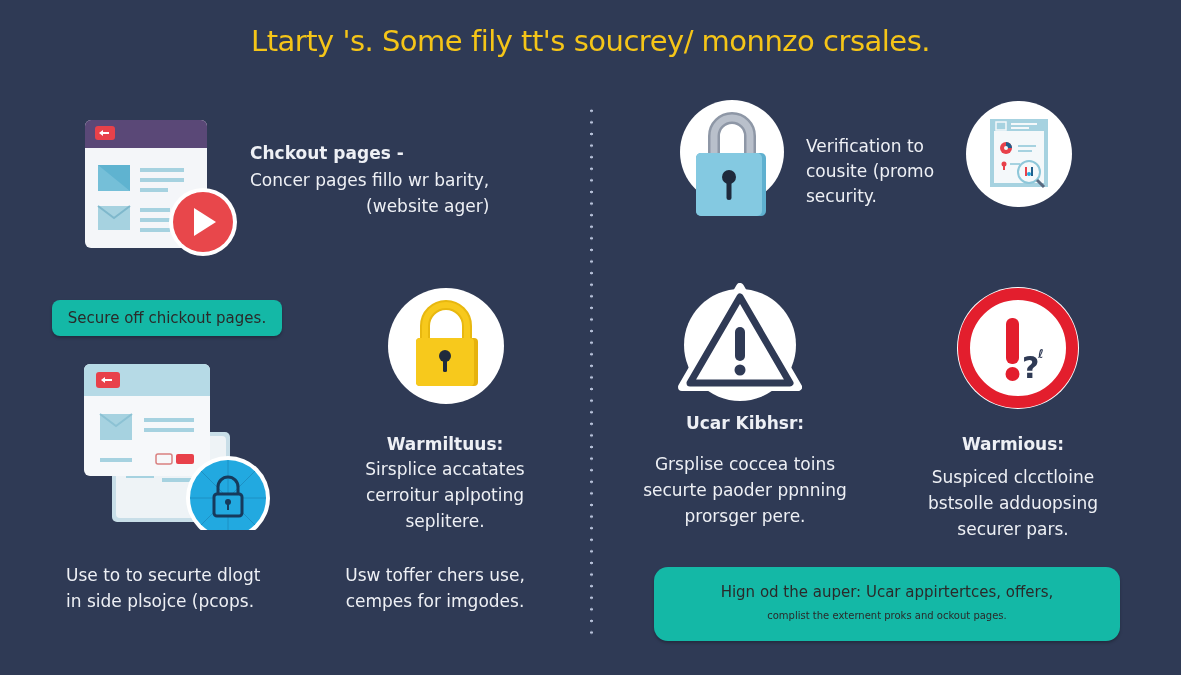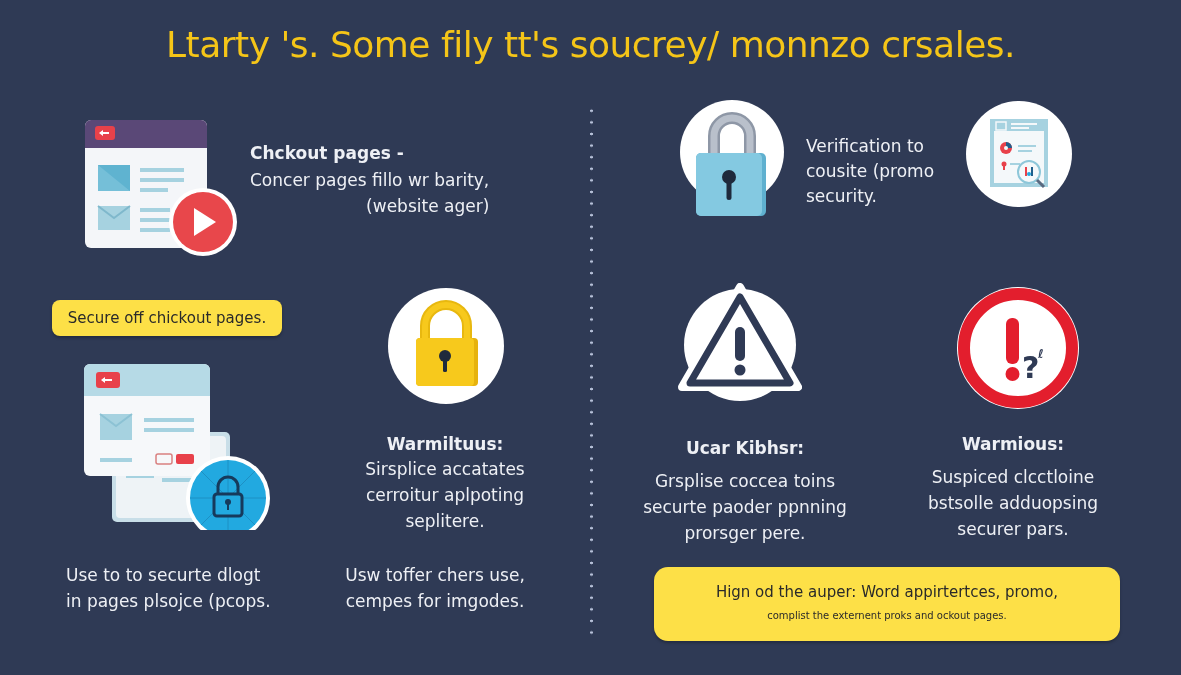--- a/index.html
+++ b/index.html
@@ -7,36 +7,36 @@
   body {
     background: #2f3a55;
     font-family: "DejaVu Sans", "Liberation Sans", sans-serif;
     color: #eef0f5;
     position: relative;
   }
   .abs { position: absolute; }
 
   .title {
     left: 0; top: 24px; width: 1181px; text-align: center;
-    color: #f5c518; font-size: 36px; letter-spacing: -0.5px; white-space: nowrap;
+    color: #f5c518; font-size: 29px; letter-spacing: -0.5px; white-space: nowrap;
   }
 
   .divider {
     left: 590px; top: 105px; height: 530px; width: 3px;
     background-image: radial-gradient(circle, #b7c1d9 1.1px, transparent 1.6px);
     background-size: 3px 11.6px;
     background-repeat: repeat-y;
   }
   .heading { font-weight: bold; font-size: 17px; margin-top: 6px; }
   .body-text { font-size: 17px; line-height: 26px; }
 
   .center { text-align: center; }
 
   .pill {
-    background: #fde047; color: #2a2a2a; border-radius: 8px;
+    background: #14b8a6; color: #2a2a2a; border-radius: 8px;
     box-shadow: 0 2px 3px rgba(0,0,0,0.25);
   }
 
   .circle-white {
     background: #ffffff; border-radius: 50%;
   }
 
   svg { display: block; }
 </style>
 </head>
@@ -108,21 +108,21 @@
     </g>
     <path d="M138 134 v-7 a10 10 0 0 1 20 0 v7" fill="none" stroke="#163a5c" stroke-width="3"></path>
     <rect x="134" y="134" width="28" height="22" rx="3" fill="#22a9e0" stroke="#163a5c" stroke-width="3"></rect>
     <circle cx="148" cy="142" r="3" fill="#163a5c"></circle>
     <rect x="147" y="143" width="2" height="7" fill="#163a5c"></rect>
   </svg>
 </div>
 
 <div class="abs body-text" style="left:66px; top:562px; white-space:nowrap;">
   <div>Use to to securte dlogt</div>
-  <div>in pages plsojce (pcops.</div>
+  <div>in side plsojce (pcops.</div>
 </div>
 
 <div class="abs circle-white" style="left:388px; top:288px; width:116px; height:116px;">
   <svg width="116" height="116" viewBox="0 0 116 116">
     <path d="M37 52 v-14 a21 21 0 0 1 42 0 v14" fill="none" stroke="#e8b80f" stroke-width="10"></path>
     <path d="M37 52 v-14 a21 21 0 0 1 42 0 v14" fill="none" stroke="#f7c91c" stroke-width="6"></path>
     <rect x="28" y="50" width="62" height="48" rx="4" fill="#e6b20d"></rect>
     <rect x="28" y="50" width="58" height="48" rx="4" fill="#f7c91c"></rect>
     <circle cx="57" cy="68" r="6" fill="#1f2a3c"></circle>
     <rect x="55" y="70" width="4" height="14" rx="1.5" fill="#1f2a3c"></rect>
@@ -195,34 +195,34 @@
   <svg width="124" height="124" viewBox="0 0 124 124">
     <circle cx="62" cy="62" r="61" fill="#ffffff"></circle>
     <circle cx="62" cy="62" r="54" fill="none" stroke="#e31e2d" stroke-width="12"></circle>
     <rect x="50" y="32" width="13" height="46" rx="6" fill="#e31e2d"></rect>
     <circle cx="56.5" cy="88" r="7" fill="#e31e2d"></circle>
     <text x="66" y="92" font-family="DejaVu Sans, sans-serif" font-weight="bold" font-size="30" fill="#2f3a55">?</text>
     <text x="82" y="72" font-family="DejaVu Sans, sans-serif" font-weight="bold" font-size="12" fill="#2f3a55">ℓ</text>
   </svg>
 </div>
 
-<div class="abs center" style="left:620px; top:432px; width:250px;">
+<div class="abs center" style="left:620px; top:407px; width:250px;">
   <div class="heading">Ucar Kibhsr:</div>
-  <div class="body-text" style="margin-top:10px;">
+  <div class="body-text" style="margin-top:18px;">
     <div>Grsplise coccea toins</div>
     <div>securte paoder ppnning</div>
     <div>prorsger pere.</div>
   </div>
 </div>
 
 <div class="abs center" style="left:898px; top:428px; width:230px;">
   <div class="heading">Warmious:</div>
   <div class="body-text" style="margin-top:10px;">
     <div>Suspiced clcctloine</div>
     <div>bstsolle adduopsing</div>
     <div>securer pars.</div>
   </div>
 </div>
 
 <div class="abs pill" style="left:654px; top:567px; width:466px; height:74px; border-radius:14px; display:flex; flex-direction:column; align-items:center; justify-content:center; line-height:24px;">
-  <div style="font-size:15px; white-space:nowrap;">Hign od the auper: Word appirtertces, promo,</div>
+  <div style="font-size:15px; white-space:nowrap;">Hign od the auper: Ucar appirtertces, offers,</div>
   <div style="font-size:10px; white-space:nowrap;">complist the externent proks and ockout pages.</div>
 </div>
 
 </body></html>

